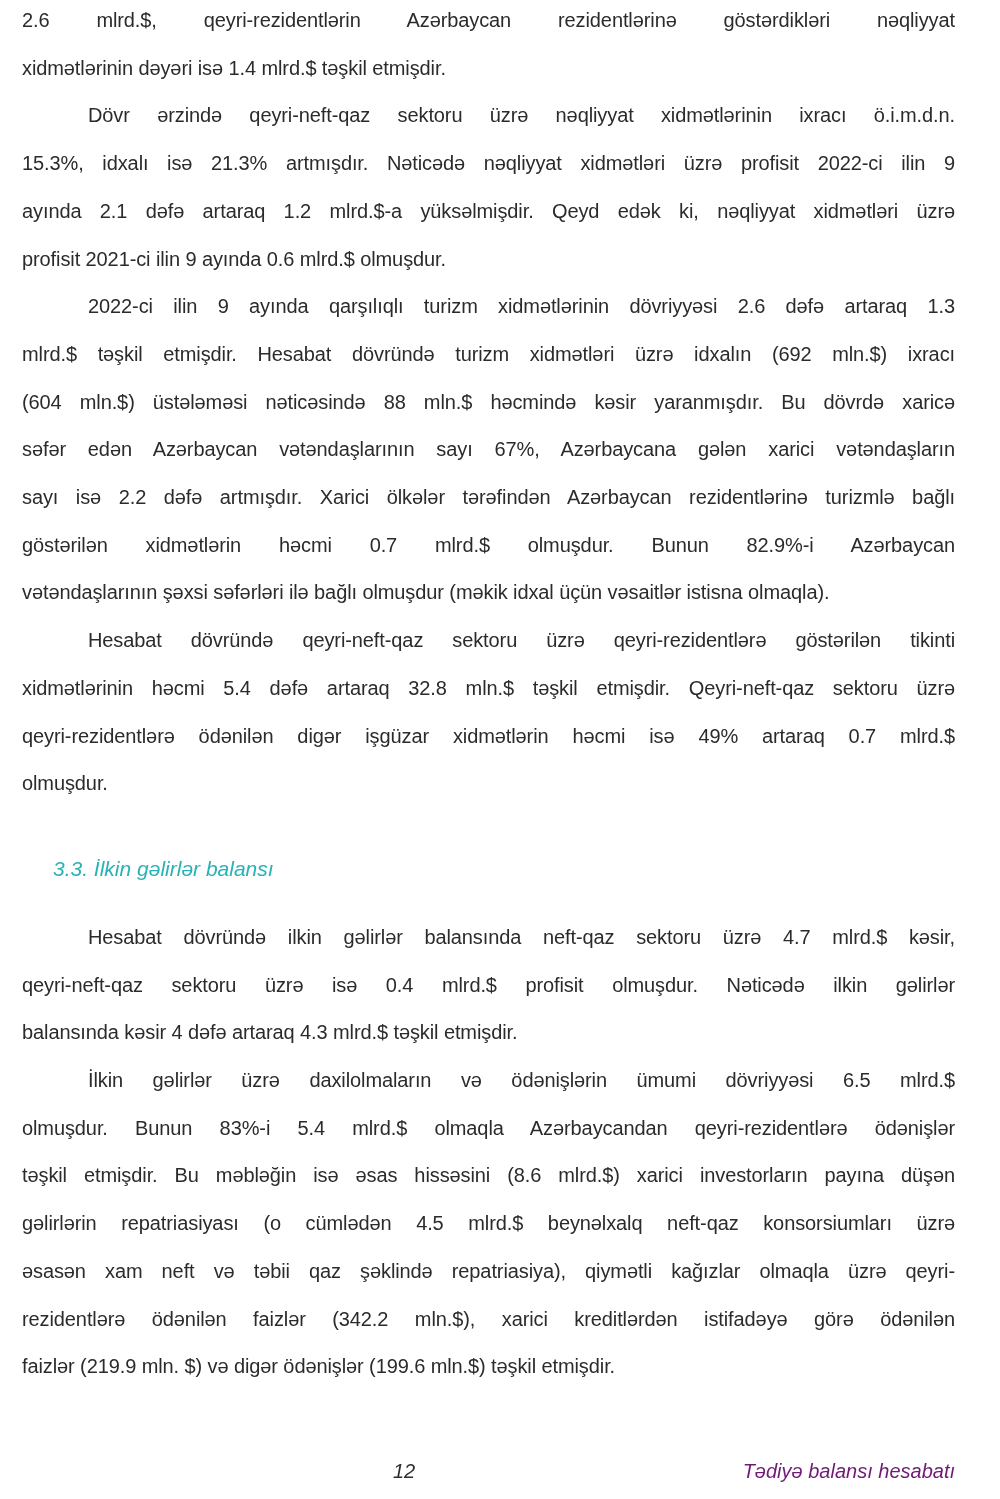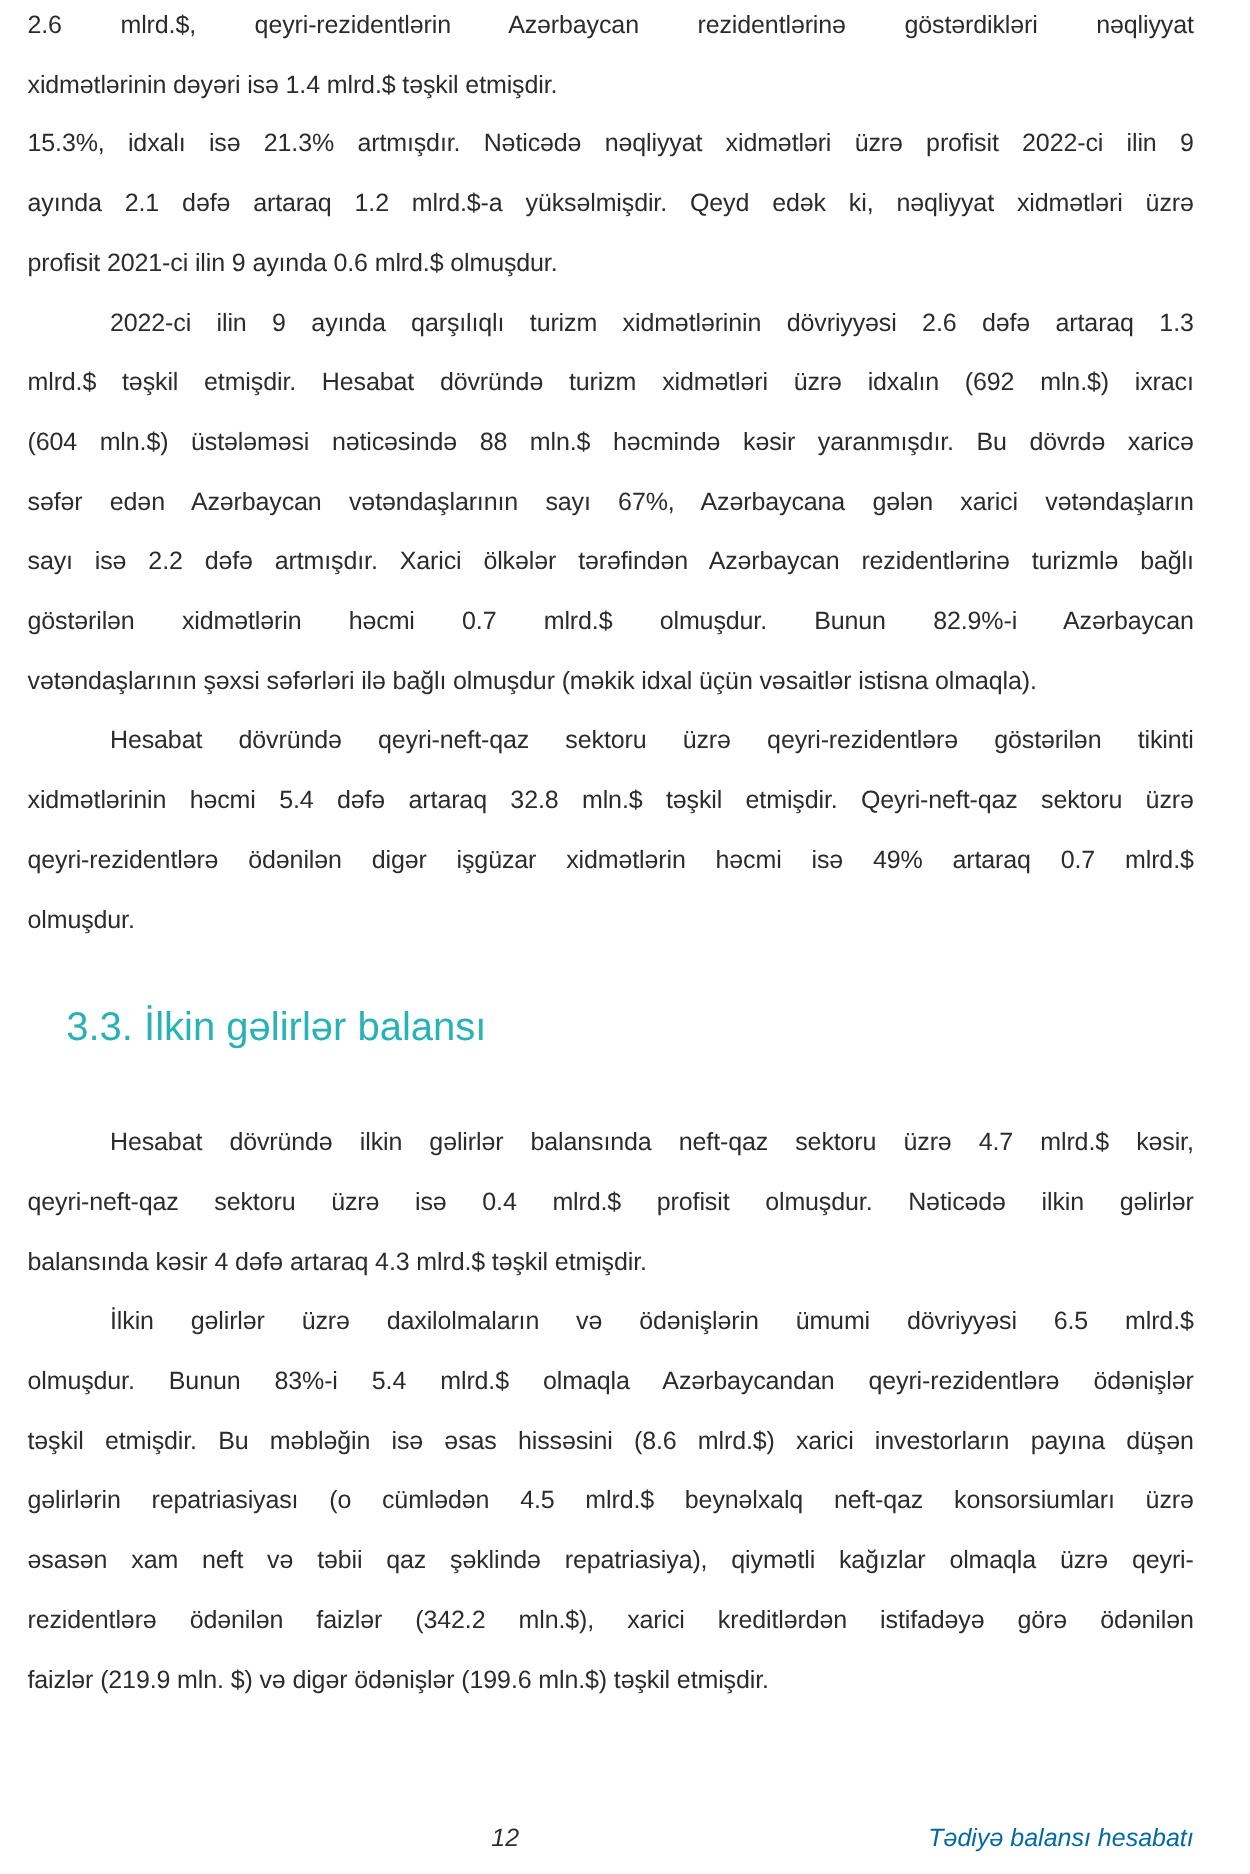--- a/index.html
+++ b/index.html
@@ -27,25 +27,26 @@
     font-size: 20px;
     line-height: 47.7px;
     text-align: justify;
     text-align-last: justify;
     letter-spacing: -0.1px;
     white-space: normal;
   }
   .line.first { text-indent: 66px; }
   .line.last  { text-align-last: left; }
   .section-heading {
-    font-size: 32px;
+    font-size: 21px;
     font-weight: 400;
+    font-style: italic;
     color: #28b2b6;
     line-height: 38px;
-    margin: 42px 0 51px 31px;
+    margin: 42px 0 26px 31px;
     padding: 0;
   }
   .footer {
     position: absolute;
     top: 1440px;
     left: 0;
     right: 0;
     height: 30px;
     line-height: 30px;
     font-size: 20px;
@@ -67,20 +68,21 @@
 <body>
 
 <div class="page" style="color: rgb(43, 43, 43);">
   <div class="content">
       <section>
         <div class="para">
           <div class="line">2.6 mlrd.$, qeyri-rezidentlərin Azərbaycan rezidentlərinə göstərdikləri nəqliyyat</div>
           <div class="line last">xidmətlərinin dəyəri isə 1.4 mlrd.$ təşkil etmişdir.</div>
         </div>
         <div class="para">
+          <div class="line first">Dövr ərzində qeyri-neft-qaz sektoru üzrə nəqliyyat xidmətlərinin ixracı ö.i.m.d.n.</div>
           <div class="line">15.3%, idxalı isə 21.3% artmışdır. Nəticədə nəqliyyat xidmətləri üzrə profisit 2022-ci ilin 9</div>
           <div class="line">ayında 2.1 dəfə artaraq 1.2 mlrd.$-a yüksəlmişdir. Qeyd edək ki, nəqliyyat xidmətləri üzrə</div>
           <div class="line last">profisit 2021-ci ilin 9 ayında 0.6 mlrd.$ olmuşdur.</div>
         </div>
         <div class="para">
           <div class="line first">2022-ci ilin 9 ayında qarşılıqlı turizm xidmətlərinin dövriyyəsi 2.6 dəfə artaraq 1.3</div>
           <div class="line">mlrd.$ təşkil etmişdir. Hesabat dövründə turizm xidmətləri üzrə idxalın (692 mln.$) ixracı</div>
           <div class="line">(604 mln.$) üstələməsi nəticəsində 88 mln.$ həcmində kəsir yaranmışdır. Bu dövrdə xaricə</div>
           <div class="line">səfər edən Azərbaycan vətəndaşlarının sayı 67%, Azərbaycana gələn xarici vətəndaşların</div>
           <div class="line">sayı isə 2.2 dəfə artmışdır. Xarici ölkələr tərəfindən Azərbaycan rezidentlərinə turizmlə bağlı</div>
@@ -108,15 +110,15 @@
           <div class="line">gəlirlərin repatriasiyası (o cümlədən 4.5 mlrd.$ beynəlxalq neft-qaz konsorsiumları üzrə</div>
           <div class="line">əsasən xam neft və təbii qaz şəklində repatriasiya), qiymətli kağızlar olmaqla üzrə qeyri-</div>
           <div class="line">rezidentlərə ödənilən faizlər (342.2 mln.$), xarici kreditlərdən istifadəyə görə ödənilən</div>
           <div class="line last">faizlər (219.9 mln. $) və digər ödənişlər (199.6 mln.$) təşkil etmişdir.</div>
         </div>
       </section>
     </div>
 
   <div class="footer">
     <span class="page-num" style="color: rgb(46, 46, 46);">12</span>
-    <span class="footer-right" style="color: #0369a1;">Tədiyə balansı hesabatı</span>
+    <span class="footer-right" style="color: #701a75;">Tədiyə balansı hesabatı</span>
   </div>
 </div>
 
 </body></html>

